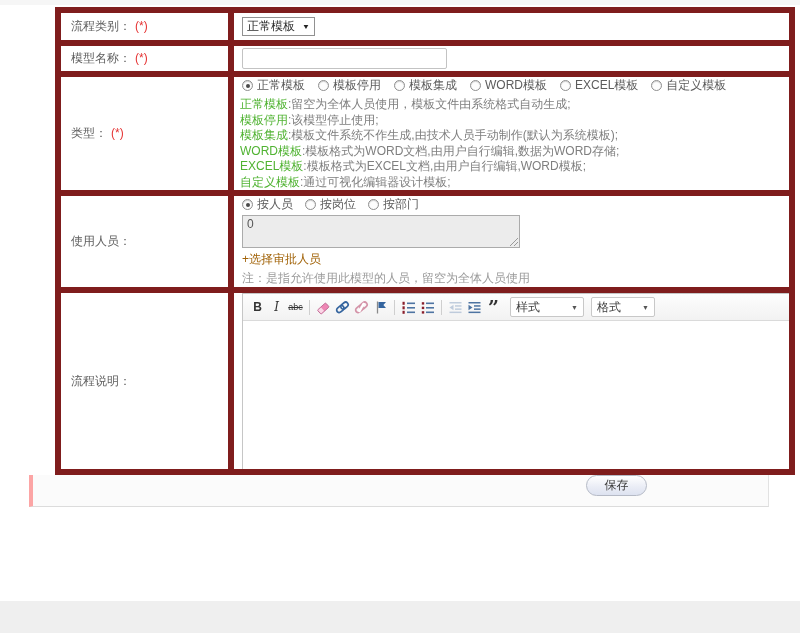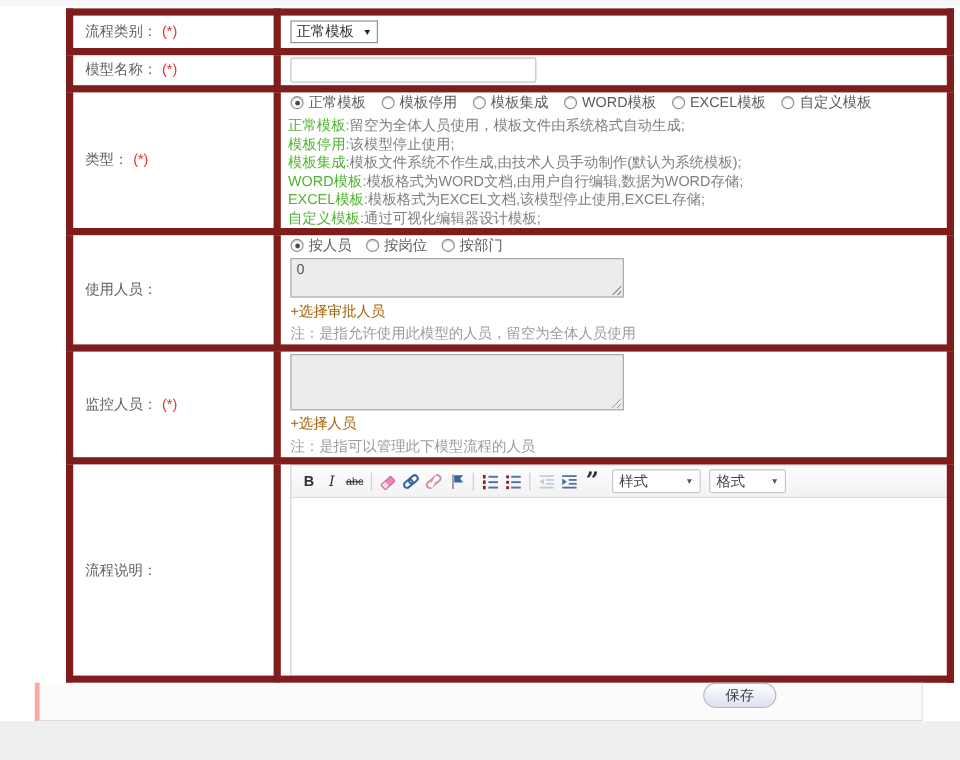--- a/index.html
+++ b/index.html
@@ -153,21 +153,21 @@
             <span class="ritem">
                   <span class="radio"></span>
                   <span>自定义模板</span>
                 </span>
           </div>
           <div class="descs">
             <div class="dline"><span class="green">正常模板</span><span>:留空为全体人员使用，模板文件由系统格式自动生成;</span></div>
             <div class="dline"><span class="green">模板停用</span><span>:该模型停止使用;</span></div>
             <div class="dline"><span class="green">模板集成</span><span>:模板文件系统不作生成,由技术人员手动制作(默认为系统模板);</span></div>
             <div class="dline"><span class="green">WORD模板</span><span>:模板格式为WORD文档,由用户自行编辑,数据为WORD存储;</span></div>
-            <div class="dline"><span class="green">EXCEL模板</span><span>:模板格式为EXCEL文档,该模型停止使用,EXCEL存储;</span></div>
+            <div class="dline"><span class="green">EXCEL模板</span><span>:模板格式为EXCEL文档,由用户自行编辑,WORD模板;</span></div>
             <div class="dline"><span class="green">自定义模板</span><span>:通过可视化编辑器设计模板;</span></div>
           </div>
         </td>
       </tr>
 
       <tr class="row-users">
         <td class="lbl">
           <span>使用人员：</span>
         </td>
         <td class="ct pad-top">
@@ -184,30 +184,20 @@
                   <span class="radio"></span>
                   <span>按部门</span>
                 </span>
           </div>
           <div class="ta ta-users">0</div>
           <a class="plink" href="#">+选择审批人员</a>
           <div class="note">注：是指允许使用此模型的人员，留空为全体人员使用</div>
         </td>
       </tr>
 
-      <tr class="row-mon">
-        <td class="lbl">
-          <span>监控人员：</span><span class="req">(*)</span>
-        </td>
-        <td class="ct pad-top">
-          <div class="ta ta-mon"></div>
-          <a class="plink" href="#">+选择人员</a>
-          <div class="note">注：是指可以管理此下模型流程的人员</div>
-        </td>
-      </tr>
 
       <tr class="row-desc">
         <td class="lbl">
           <span>流程说明：</span>
         </td>
         <td class="ct">
           <div class="editor">
             <div class="tbar">
               <span class="tb ic-bold"></span>
               <span class="tb ic-italic"></span>

